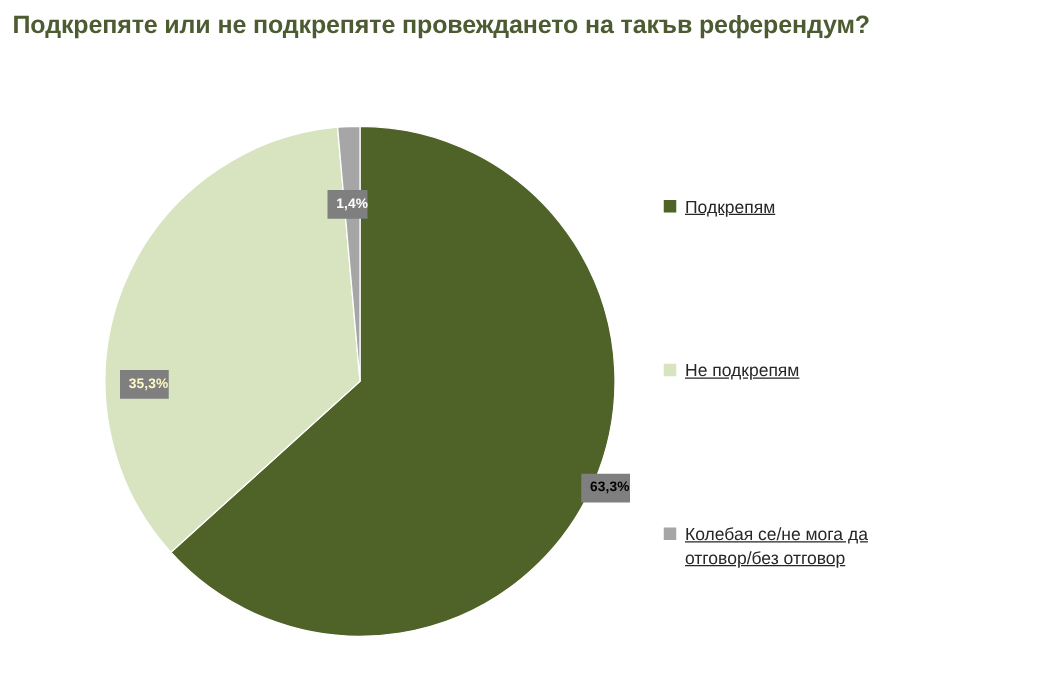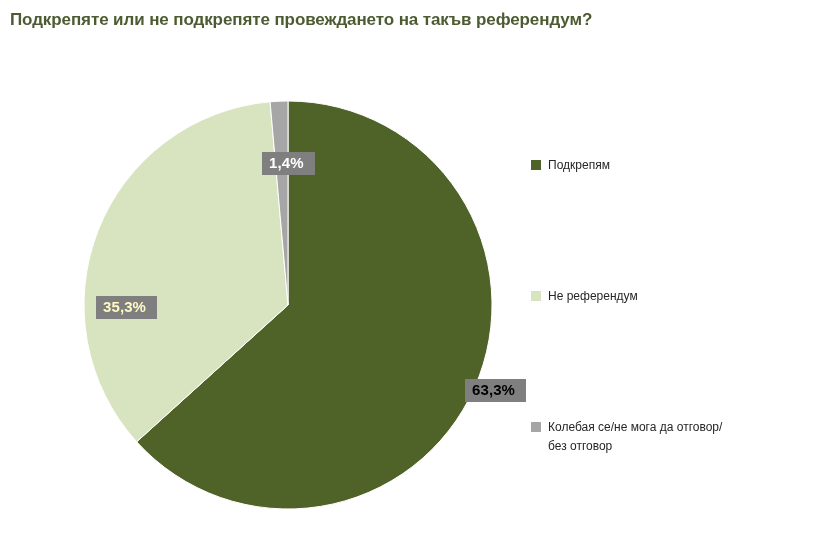--- a/index.html
+++ b/index.html
@@ -22,21 +22,21 @@
     inset: 0;
     background: #ffffff;
   }
 
   
   #chart-title {
     position: absolute;
     left: 10px;
     top: 8px;
     width: 810px;
-    font-size: 17px;
+    font-size: 20px;
     font-weight: bold;
     letter-spacing: -0.1px;
     color: #4d5b32;
     line-height: 24px;
     white-space: nowrap;
   }
 
   
   #plot-area {
     position: absolute;
@@ -49,23 +49,23 @@
     position: absolute;
     left: 0;
     top: 0;
   }
 
   
   .data-label {
     position: absolute;
     color: #ffffff;
     background: #7f7f7f;
-    font-size: 15px;
+    font-size: 11px;
     font-weight: bold;
-    padding: 3px 11px 4px 7px;
+    padding: 3px 0 4px 7px;
     line-height: 16px;
     white-space: nowrap;
     letter-spacing: 0.1px;
   }
   #label-support    { left: 417px; top: 339px; }
   #label-nosupport  { left: 96px;  top: 256px; }
   #label-undecided  { left: 262px; top: 112px; }
 
   
   #legend {
@@ -85,24 +85,25 @@
   #legend-item-1 { left: 0px; top: 247px; }
   #legend-item-2 { left: 0px; top: 378px; }
 
   .legend-swatch {
     width: 10px;
     height: 10px;
     flex: 0 0 10px;
     margin-top: 4px;
   }
   .legend-label {
-    font-size: 12px;
+    font-size: 14px;
     color: #262626;
     line-height: 19px;
     max-width: 190px;
+    text-decoration: underline;
   }
 </style>
 </head>
 <body>
 
 <div id="chart-root" style="background: rgb(255, 255, 255);">
 
   <div id="chart-title" style="color: rgb(77, 91, 50);">Подкрепяте или не подкрепяте провеждането на такъв референдум?</div>
 
   <div id="plot-area">
@@ -123,21 +124,21 @@
 
   <div id="legend">
 
     <div class="legend-item" id="legend-item-0">
       <span class="legend-swatch" id="swatch-0" style="background: rgb(79, 98, 40);"></span>
       <span class="legend-label">Подкрепям</span>
     </div>
 
     <div class="legend-item" id="legend-item-1">
       <span class="legend-swatch" id="swatch-1" style="background: rgb(216, 228, 192);"></span>
-      <span class="legend-label">Не референдум</span>
+      <span class="legend-label">Не подкрепям</span>
     </div>
 
     <div class="legend-item" id="legend-item-2">
       <span class="legend-swatch" id="swatch-2" style="background: rgb(166, 166, 166);"></span>
       <span class="legend-label">Колебая се/не мога да отговор/без отговор</span>
     </div>
 
   </div>
 </div>
 

